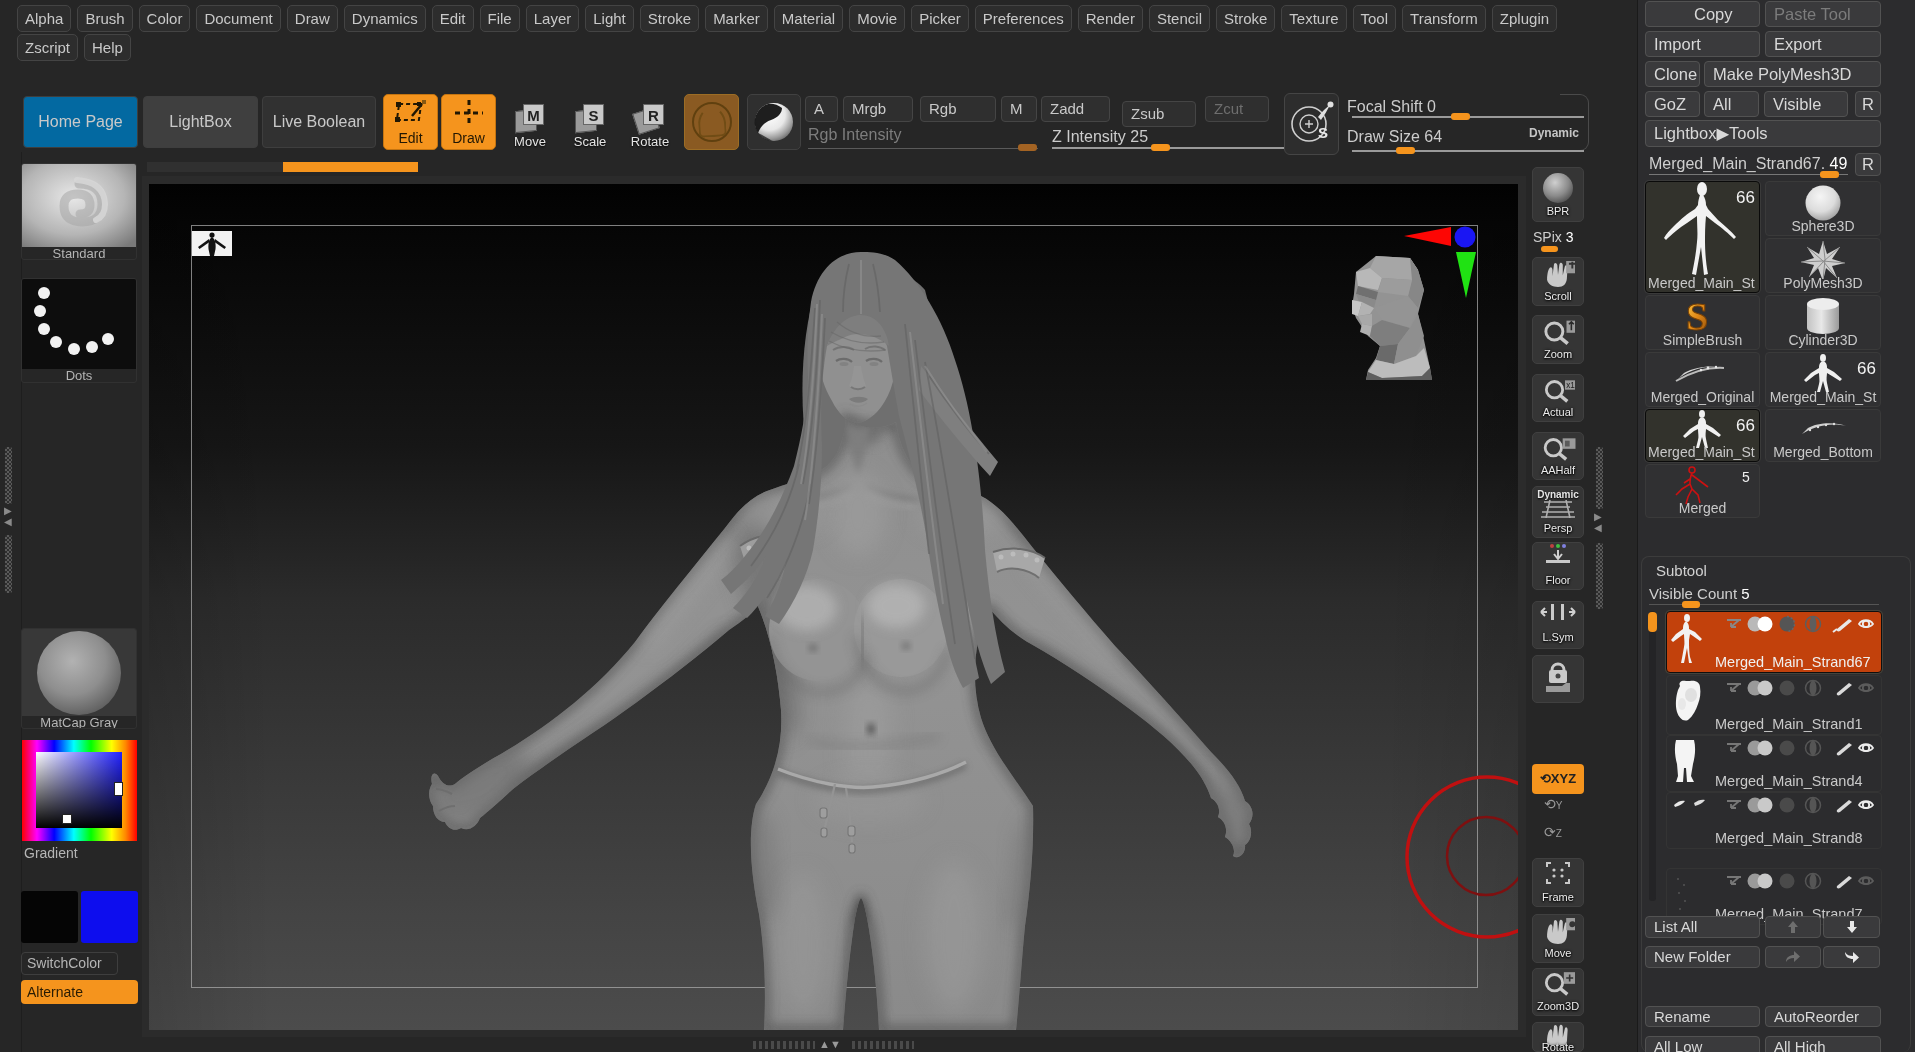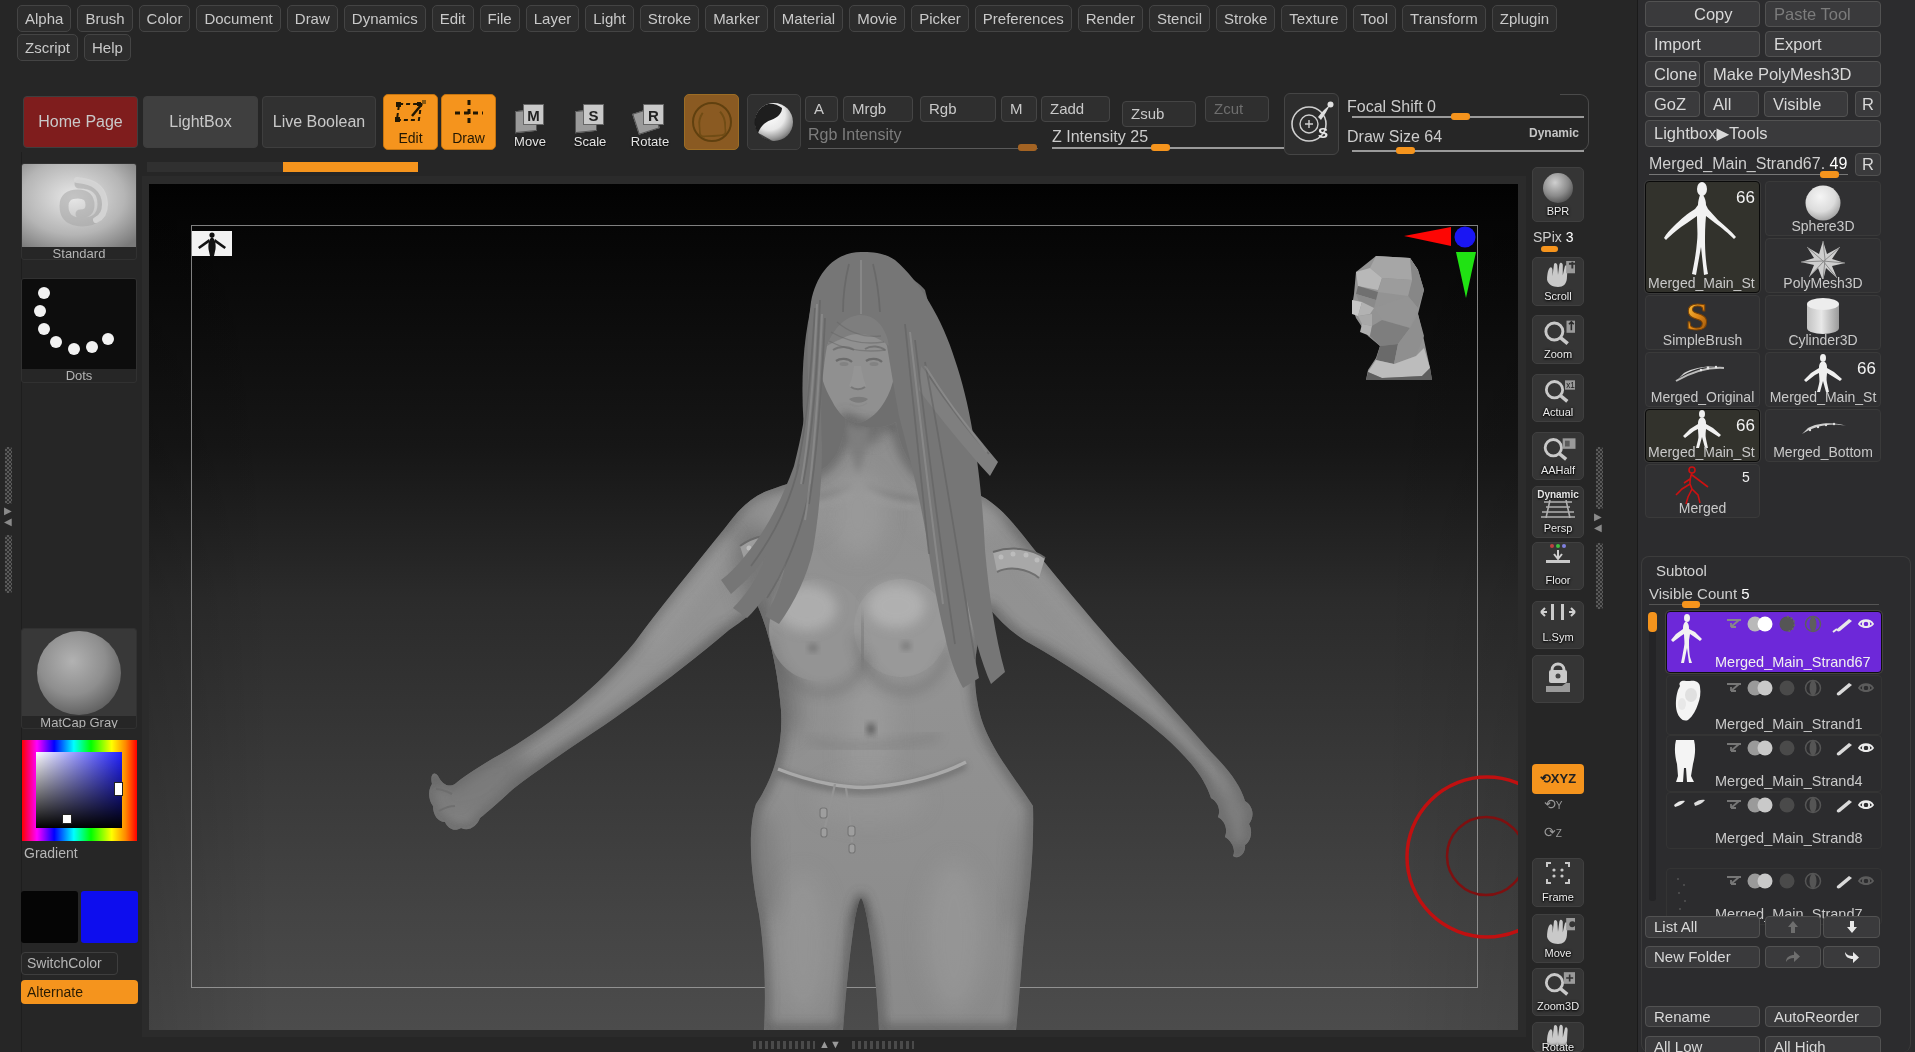--- a/index.html
+++ b/index.html
@@ -4,21 +4,21 @@
 <style>
   * { margin:0; padding:0; box-sizing:border-box; }
   html,body { width:1915px; height:1052px; overflow:hidden; }
   body { font-family:"Liberation Sans", sans-serif; background:#262626; position:relative; }
   #app { position:absolute; left:0; top:0; width:1915px; height:1052px; background:#262626; }
   .abs { position:absolute; }
   
   .mbtn2 { height:27px; line-height:25px; padding:0 7px; color:#c9c9c9;
           font-size:15px; background:#2d2d2d; border:1px solid #444444; border-radius:5px; }
   
-  .tbtn { position:absolute; background:#7f1d1d; border:1px solid #3e3e3e; border-radius:4px;
+  .tbtn { position:absolute; background:#0369a1; border:1px solid #3e3e3e; border-radius:4px;
           color:#c9c9c9; font-size:16px; text-align:center; }
   
   .sbtn { position:absolute; height:26px; line-height:24px; padding:0 8px; color:#c9c9c9;
           font-size:15px; background:#2f2f2f; border:1px solid #454545; border-radius:4px; }
   
   .pbtn { position:absolute; background:#3a3a3c; border:1px solid #525252; border-radius:4px;
           color:#d8d8d8; font-size:16.5px; line-height:24px; padding-left:8px; }
   .slider-track { position:absolute; height:1px; background:#8a8a8a; }
   .handle { position:absolute; width:19px; height:7px; background:#f5941d; border-radius:3px; }
   .cell { position:absolute; background:#303032; border:1px solid #3a3a3a; border-radius:4px; }
@@ -34,21 +34,21 @@
   .msr-ic span { position:absolute; left:8px; top:0px; width:21px; height:21px; background:#c9c9c9;
                  color:#222; font-size:15px; font-weight:bold; line-height:21px; border:1px solid #666; display:block; }
   .msr-ic.r:before { transform:rotate(-18deg); }
   .msr-lb { color:#e4e4e4; font-size:13px; margin-top:2px; text-shadow:0 1px 2px #000; }
   .vbar { position:absolute; width:7px; background:repeating-conic-gradient(#5a5a5a 0% 25%, #2e2e2e 0% 50%) 0 0/4px 4px; border-radius:2px; }
   .rsb { position:absolute; left:1532px; width:52px; background:#353535; border:1px solid #404040; border-radius:5px; text-align:center; }
   .rslbl { position:absolute; width:100%; color:#ececec; font-size:11px; text-shadow:0 1px 2px #000, 0 0 3px #000; }
   .cell.sel { background:#32322c; border:1px solid #0a0a0a; box-shadow:0 0 0 1px #3a3a3a; }
   .badge { position:absolute; right:4px; top:6px; color:#f2f2f2; font-size:17px; }
   .strow { position:absolute; left:1666px; width:216px; border-radius:4px; border:1px solid #343434; }
-  .strow.sel1 { background:#6d28d9; border:1px solid #0f0f0f; box-shadow:0 0 0 1px #44443c; }
+  .strow.sel1 { background:#c2410c; border:1px solid #0f0f0f; box-shadow:0 0 0 1px #44443c; }
   .stthumb { position:absolute; left:3px; top:2px; }
   .sticons { position:absolute; left:58px; top:3px; }
   .stlbl { position:absolute; left:48px; bottom:2px; color:#c9c9c9; font-size:14.5px; white-space:nowrap; }
   .pbtn.arr { text-align:center; padding-left:0; line-height:20px; font-size:15px; }
   .thumb svg, .thumb > div:first-child { display:block; }
   .thumb { position:absolute; width:116px; background:#262626; border:1px solid #313131; border-radius:3px; overflow:hidden; }
   .tlbl { width:100%; text-align:center; color:#b5b5b5; font-size:13px; line-height:14px; }
 </style>
 </head>
 <body>

